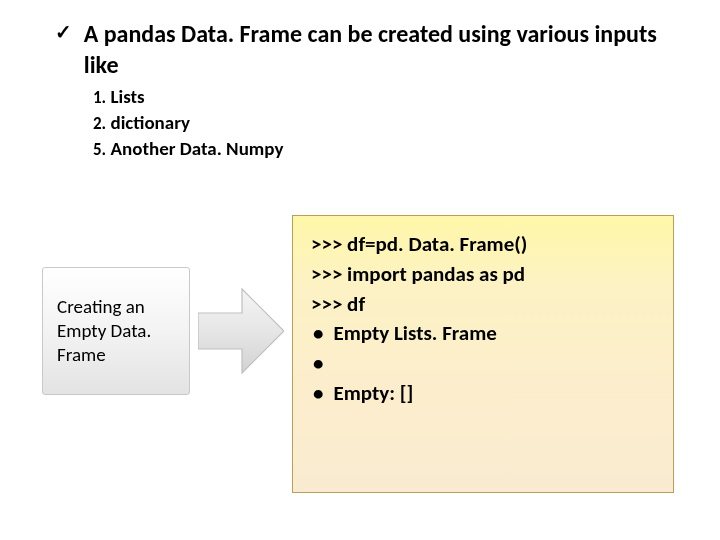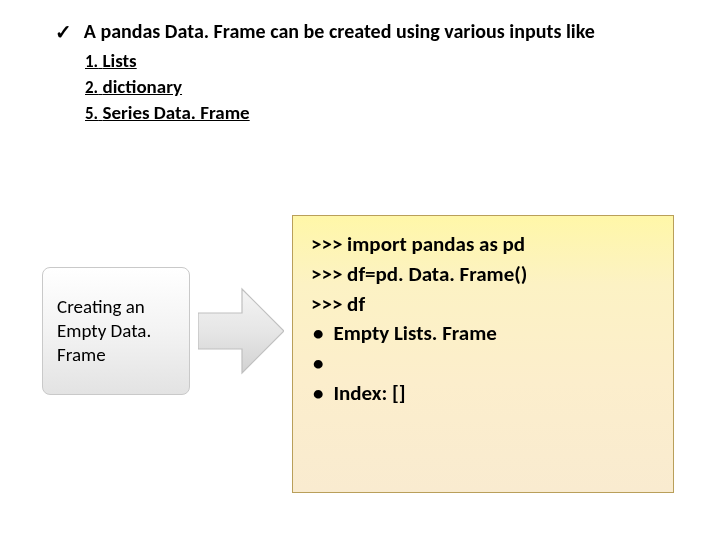--- a/index.html
+++ b/index.html
@@ -21,47 +21,46 @@
     gap: 12px;
     margin-bottom: 4px;
   }
   .check-icon {
     font-size: 20px;
     font-weight: bold;
     line-height: 1.2;
     margin-top: 2px;
   }
   .bullet-text {
-    font-size: 20px;
+    font-size: 24px;
     font-weight: bold;
     line-height: 1.3;
   }
   .input-list {
-    margin-left: 30px;
+    margin-left: 38px;
     font-size: 19px;
     font-weight: bold;
     line-height: 1.35;
-    text-decoration: underline;
   }
   .input-list .item .num { font-size: 17px; }
   .lower {
     position: absolute;
     top: 215px;
     left: 0;
     width: 720px;
     height: 320px;
   }
   .left-box {
     position: absolute;
     left: 42px;
     top: 52px;
     width: 148px;
     height: 128px;
     border: 1px solid #c9c9c9;
-    border-radius: 8px;
+    border-radius: 3px;
     background: linear-gradient(to bottom, #ffffff 0%, #f3f3f3 50%, #e3e3e3 100%);
     display: flex;
     align-items: center;
     padding: 0 10px 0 14px;
   }
   .left-box-text {
     font-size: 19px;
     font-weight: normal;
     line-height: 1.25;
   }
@@ -102,21 +101,21 @@
 <body>
 
 <div class="top-section">
   <div class="check-bullet">
     <span class="check-icon">✓</span>
     <span class="bullet-text">A pandas Data. Frame can be created using various inputs like</span>
   </div>
   <div class="input-list">
     <div class="item"><span class="num">1.</span> <span>Lists</span></div>
     <div class="item"><span class="num">2.</span> <span>dictionary</span></div>
-    <div class="item"><span class="num">5.</span> <span>Series Data. Frame</span></div>
+    <div class="item"><span class="num">5.</span> <span>Another Data. Numpy</span></div>
   </div>
 </div>
 
 <div class="lower">
   <div class="left-box">
     <div class="left-box-text">Creating an Empty Data. Frame</div>
   </div>
 
   <div class="arrow-wrap">
     <svg class="arrow-svg" viewBox="0 0 86 96">
@@ -125,28 +124,28 @@
           <stop offset="0%" stop-color="#f4f4f4"></stop>
           <stop offset="50%" stop-color="#e6e6e6"></stop>
           <stop offset="100%" stop-color="#d2d2d2"></stop>
         </linearGradient>
       </defs>
       <polygon points="0,30 44,30 44,6 86,48 44,90 44,66 0,66" fill="url(#arrg)" stroke="#bfbfbf" stroke-width="1.2"></polygon>
     </svg>
   </div>
 
   <div class="code-box">
+    <div class="code-line">&gt;&gt;&gt; df=pd. Data. Frame()</div>
     <div class="code-line">&gt;&gt;&gt; import pandas as pd</div>
-    <div class="code-line">&gt;&gt;&gt; df=pd. Data. Frame()</div>
     <div class="code-line">&gt;&gt;&gt; df</div>
     <div class="code-bullet">
         <span class="dot">•</span>
         <span>Empty Lists. Frame</span>
       </div>
     <div class="code-bullet">
         <span class="dot">•</span>
       </div>
     <div class="code-bullet">
         <span class="dot">•</span>
-        <span>Index: []</span>
+        <span>Empty: []</span>
       </div>
   </div>
 </div>
 
 </body></html>

